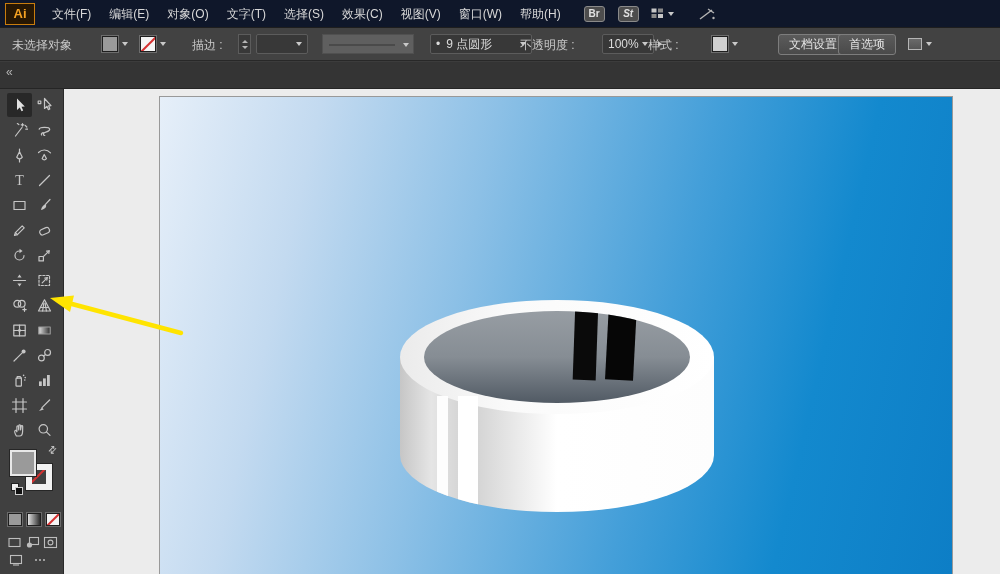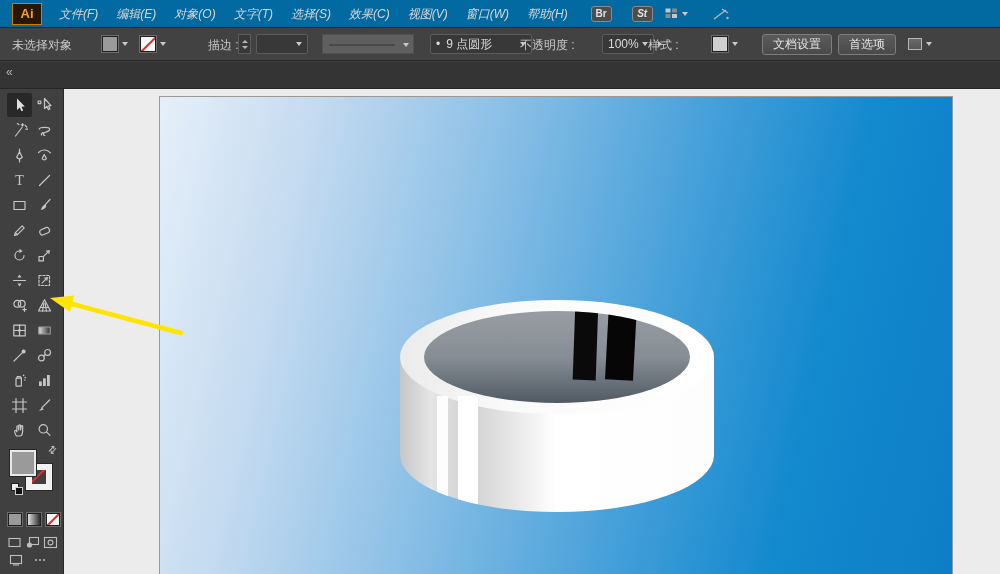--- a/index.html
+++ b/index.html
@@ -1,27 +1,27 @@
 <!DOCTYPE html>
 <html><head>
 <meta charset="utf-8">
 <style>
   * { margin:0; padding:0; box-sizing:border-box; }
   html,body { width:1000px; height:574px; overflow:hidden; }
   body { font-family:"Liberation Sans", sans-serif; background:#3c3c3c; position:relative; }
 
   
-  .menu-bar { position:absolute; left:0; top:0; width:1000px; height:28px; background:#0369a1;
-              border-bottom:1px solid #1e1e1e; display:flex; align-items:center;padding-left:7px; }
+  .menu-bar { position:absolute; left:0; top:0; width:1000px; height:28px; background:#0f172a;
+              border-bottom:1px solid #1e1e1e; display:flex; align-items:center; }
   .ai-logo { width:30px; height:22px; margin:0 8px 0 5px; background:#271703; border:1px solid #c97d0e;
              color:#f5a223; font-weight:bold; font-size:13px; display:flex; align-items:center; justify-content:center; }
-  .menu-item { color:#d8d8d8; font-size:12px; padding:0 9px; height:28px; line-height:28px; cursor:default;font-style:italic; }
+  .menu-item { color:#d8d8d8; font-size:12px; padding:0 9px; height:28px; line-height:28px; cursor:default; }
   .badge { min-width:21px; height:16px; padding:0 3px; margin-left:14px; background:#4d4d4d; border:1px solid #8a8a8a;
            border-radius:3px; color:#e2e2e2; font-size:10px; font-weight:bold; display:flex; align-items:center; justify-content:center; }
-  .badge + .badge { margin-left:20px;font-style:italic; }
+  .badge + .badge { margin-left:13px;font-style:italic; }
   .mb-icon { display:flex; align-items:center; margin-left:12px; gap:4px; }
 
   
   .chev { width:0; height:0; border-left:3.5px solid transparent; border-right:3.5px solid transparent;
           border-top:4px solid #c9c9c9; display:inline-block; }
   .chev-right { width:0; height:0; border-top:3.5px solid transparent; border-bottom:3.5px solid transparent;
                 border-left:4.5px solid #c9c9c9; display:inline-block; }
 
   
   .control-bar { position:absolute; left:0; top:28px; width:1000px; height:33px; background:#424242;
@@ -131,21 +131,21 @@
 
   <div class="cb-item" style="left:102px">
     <span class="swatch"></span>
     <span class="chev"></span>
   </div>
   <div class="cb-item" style="left:140px">
     <span class="swatch swatch-none"></span>
     <span class="chev"></span>
   </div>
 
-  <span class="cb-label" style="left:208px">描边 :</span>
+  <span class="cb-label" style="left:192px">描边 :</span>
   <div class="cb-item" style="left:238px">
     <span class="stepper">
       <span class="tri-up"></span>
       <span class="tri-dn"></span>
     </span>
   </div>
   <div class="cb-item" style="left:256px">
     <span class="combo" style="width:52px; justify-content:flex-end">
       <span class="chev"></span>
     </span>
@@ -173,21 +173,21 @@
     </span>
     <span class="chev-right"></span>
   </div>
 
   <span class="cb-label" style="left:648px">样式 :</span>
   <div class="cb-item" style="left:712px">
     <span class="swatch" style="background:#cfcfcf"></span>
     <span class="chev"></span>
   </div>
 
-  <div class="cb-item" style="left:762px">
+  <div class="cb-item" style="left:778px">
     <span class="cb-btn">文档设置</span>
   </div>
   <div class="cb-item" style="left:838px">
     <span class="cb-btn">首选项</span>
   </div>
 
   <div class="cb-item" style="left:908px">
     <span class="mini-doc-icon"></span>
     <span class="chev"></span>
   </div>

